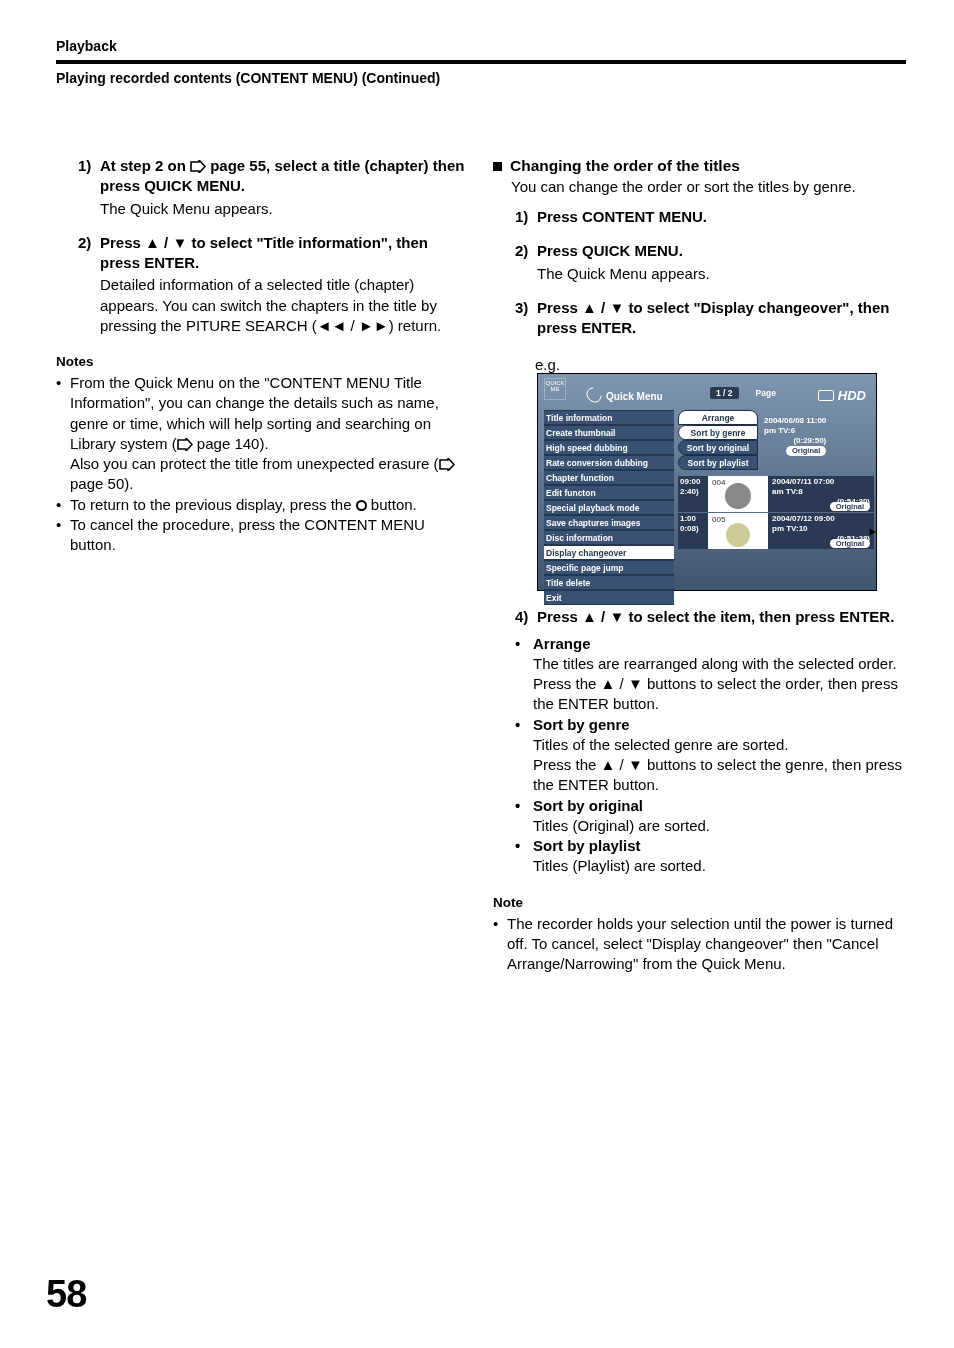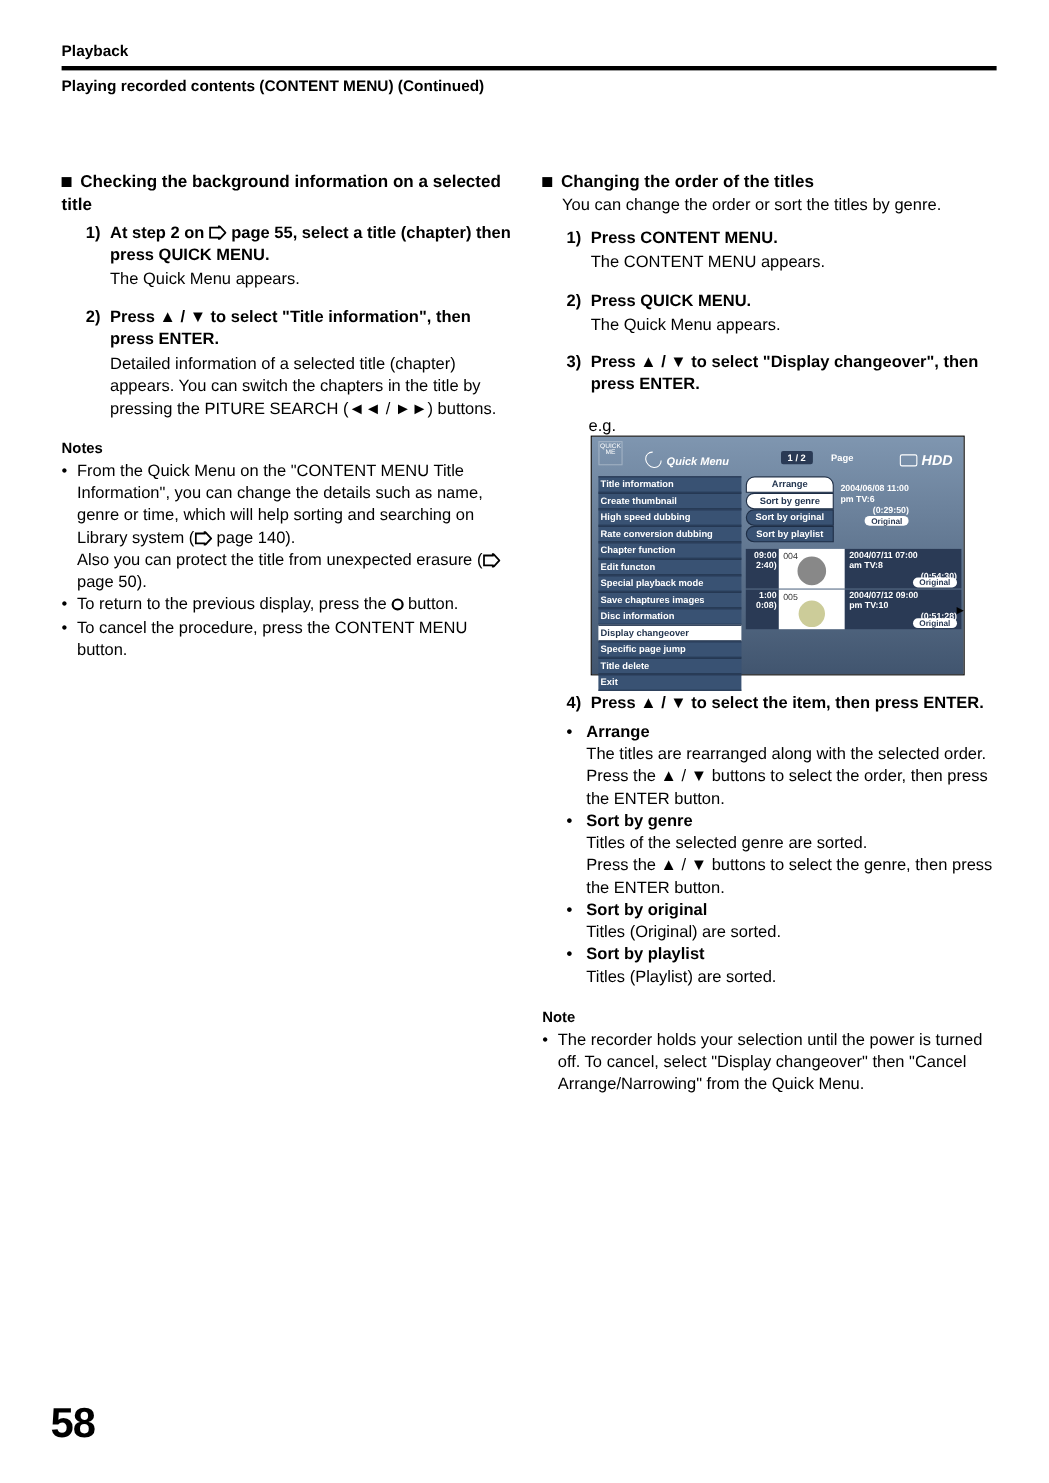--- a/index.html
+++ b/index.html
@@ -24,36 +24,36 @@
   .notes-h { font-size: 13.5px; font-weight: bold; margin-top: 18px; margin-bottom: 4px; }
   .bullets { font-size: 15px; line-height: 1.35; }
   .bullets .b { display: flex; }
   .bullets .dot { flex: 0 0 14px; }
   .bullets .bt { flex: 1 1 auto; }
   .page-num { position: absolute; left: 46px; bottom: 32px; font-size: 38px; font-weight: 900; letter-spacing: -1px; text-align: center; }
   .eg-wrap { margin: 8px 0 16px 42px; }
   .eg-label { font-size: 15px; display: inline-block; vertical-align: top; margin-top: 4px; }
   .eg { display: inline-block; width: 340px; height: 218px; background: linear-gradient(180deg, #7f96b0 0%, #41556f 100%); border: 1px solid #000; position: relative; color: #fff; font-size: 8.5px; vertical-align: top; margin-left: 2px; }
   .eg .qm-icon { position: absolute; left: 6px; top: 4px; width: 22px; height: 22px; border: 1px solid rgba(255,255,255,0.3); font-size: 6px; text-align: center; line-height: 1; padding-top: 1px; }
-  .eg .qm-title { position: absolute; left: 48px; top: 14px; font-size: 10px; font-weight: bold; font-style: italic; }
+  .eg .qm-title { position: absolute; left: 48px; top: 14px; font-size: 10px; font-weight: bold; }
   .eg .qm-title::before { content:""; display:inline-block; width:14px; height:12px; border:1.4px solid #fff; border-radius:50%; border-top-color:transparent; transform:rotate(45deg); margin-right:4px; vertical-align:-2px; }
   .eg .page-ctr { position: absolute; left: 172px; top: 14px; font-size: 8.5px; font-weight: bold; }
   .eg .page-ctr .pc-box { background:#2a3a55; padding:1px 6px; border-radius:2px; margin-right:17px; }
   .eg .hdd { position: absolute; right: 10px; top: 14px; font-size: 13px; font-weight: bold; font-style: italic; }
   .eg .hdd::before { content:""; display:inline-block; width:14px; height:9px; border:1px solid #fff; border-radius:2px; margin-right:4px; vertical-align:-1px; }
   .eg .menu-col { position: absolute; left: 6px; top: 36px; width: 130px; }
   .eg .mrow { background:#395273; border-top:1px solid #243650; border-bottom:1px solid #243650; color:#fff; font-size:8.5px; text-align:left; padding:1.5px 2px; font-weight:bold; }
   .eg .mrow.hi { background:#fff; color:#243650; }
   .eg .sub-col { position:absolute; left:140px; top:36px; width:80px; }
   .eg .srow { background:#395273; border:1px solid #1e2e46; color:#fff; font-size:8.5px; text-align:center; padding:1.5px 2px; font-weight:bold; border-radius:9px 0 0 9px; margin-bottom:0; }
   .eg .srow.head { background:#fff; color:#243650; border-radius:8px 8px 0 0; }
   .eg .srow.hi { background:#fff; color:#243650; }
   .eg .thumbs { position:absolute; left:140px; top:102px; width:196px; }
   .eg .trow { display:flex; height:36px; margin-bottom:1px; }
-  .eg .trow .tl { width:30px; background:#2a3a55; color:#fff; font-size:8px; font-weight:bold; text-align:right; padding:1px 2px; line-height:1.2; }
+  .eg .trow .tl { width:30px; background:#2a3a55; color:#fff; font-size:8px; font-weight:bold; padding:1px 2px; line-height:1.2; }
   .eg .trow .tm { width:60px; background:#fff; position:relative;text-decoration:underline; }
   .eg .trow .tm svg { position:absolute; inset:0; }
   .eg .trow .tr { flex:1; background:#2a3a55; color:#fff; font-size:8px; font-weight:bold; padding:1px 4px; line-height:1.2; position:relative; }
   .eg .trow .tr .orig { position:absolute; right:4px; bottom:1px; background:#fff; color:#2a3a55; border-radius:8px; padding:0 6px; font-size:7.5px; }
   .sub-b { display:flex; margin-left:22px; font-size:15px; line-height:1.35; }
   .sub-b .sdot { flex:0 0 18px; font-weight:bold; }
   .sub-b .st { flex:1 1 auto; }
   .sub-b .sh { font-weight:bold; }
   .circ { display:inline-block; width:11px; height:11px; border:2px solid #000; border-radius:50%; vertical-align:-1px; }
 </style>
@@ -61,38 +61,37 @@
 <body>
 
 <div class="page">
   <div class="runhead">Playback</div>
   <div class="rule-thick"></div>
   <div class="subtitle">Playing recorded contents (CONTENT MENU) (Continued)</div>
 
   <div class="cols">
 
     <div class="col">
-      <div class="h3line"><span class="block-marker"></span><span>Checking the background information on a selected title</span></div>
 
       <div class="step">
         <div class="step-head">
           <span class="step-num">1)</span>
           <span class="step-txt"><span>At step 2 on </span><svg class="page-arrow" width="16" height="13">
                 <path d="M1 2 H9 V0 L15 6.5 L9 13 V11 H1 Z" fill="none" stroke="#000" stroke-width="1.6"></path>
               </svg><span> page 55, select a title (chapter) then press QUICK MENU.</span></span>
         </div>
         <div class="step-body">The Quick Menu appears.</div>
       </div>
 
       <div class="step">
         <div class="step-head">
           <span class="step-num">2)</span>
           <span class="step-txt"><span>Press </span><span class="sym">▲</span> / <span class="sym">▼</span><span> to select "Title information", then press ENTER.</span></span>
         </div>
-        <div class="step-body"><span>Detailed information of a selected title (chapter) appears. You can switch the chapters in the title by pressing the PITURE SEARCH (</span><span class="sym">◄◄</span> / <span class="sym">►►</span><span>) buttons.</span></div>
+        <div class="step-body"><span>Detailed information of a selected title (chapter) appears. You can switch the chapters in the title by pressing the PITURE SEARCH (</span><span class="sym">◄◄</span> / <span class="sym">►►</span><span>) return.</span></div>
       </div>
 
       <div class="notes-h">Notes</div>
       <div class="bullets">
         <div class="b">
             <span class="dot">•</span>
             <span class="bt"><span>From the Quick Menu on the "CONTENT MENU Title Information", you can change the details such as name, genre or time, which will help sorting and searching on Library system (</span><svg class="page-arrow" width="16" height="13">
                 <path d="M1 2 H9 V0 L15 6.5 L9 13 V11 H1 Z" fill="none" stroke="#000" stroke-width="1.6"></path>
               </svg><span> page 140).</span><br><span>Also you can protect the title from unexpected erasure (</span><svg class="page-arrow" width="16" height="13">
                 <path d="M1 2 H9 V0 L15 6.5 L9 13 V11 H1 Z" fill="none" stroke="#000" stroke-width="1.6"></path>
@@ -111,21 +110,20 @@
 
     <div class="col">
       <div class="h3line nomb"><span class="block-marker"></span><span>Changing the order of the titles</span></div>
       <div class="para" style="margin-left:18px; margin-bottom:10px;">You can change the order or sort the titles by genre.</div>
 
       <div class="step">
         <div class="step-head">
             <span class="step-num">1)</span>
             <span class="step-txt">Press CONTENT MENU.</span>
           </div>
-        <div class="step-body">The CONTENT MENU appears.</div>
       </div>
       <div class="step">
         <div class="step-head">
             <span class="step-num">2)</span>
             <span class="step-txt">Press QUICK MENU.</span>
           </div>
         <div class="step-body">The Quick Menu appears.</div>
       </div>
       <div class="step">
         <div class="step-head">

